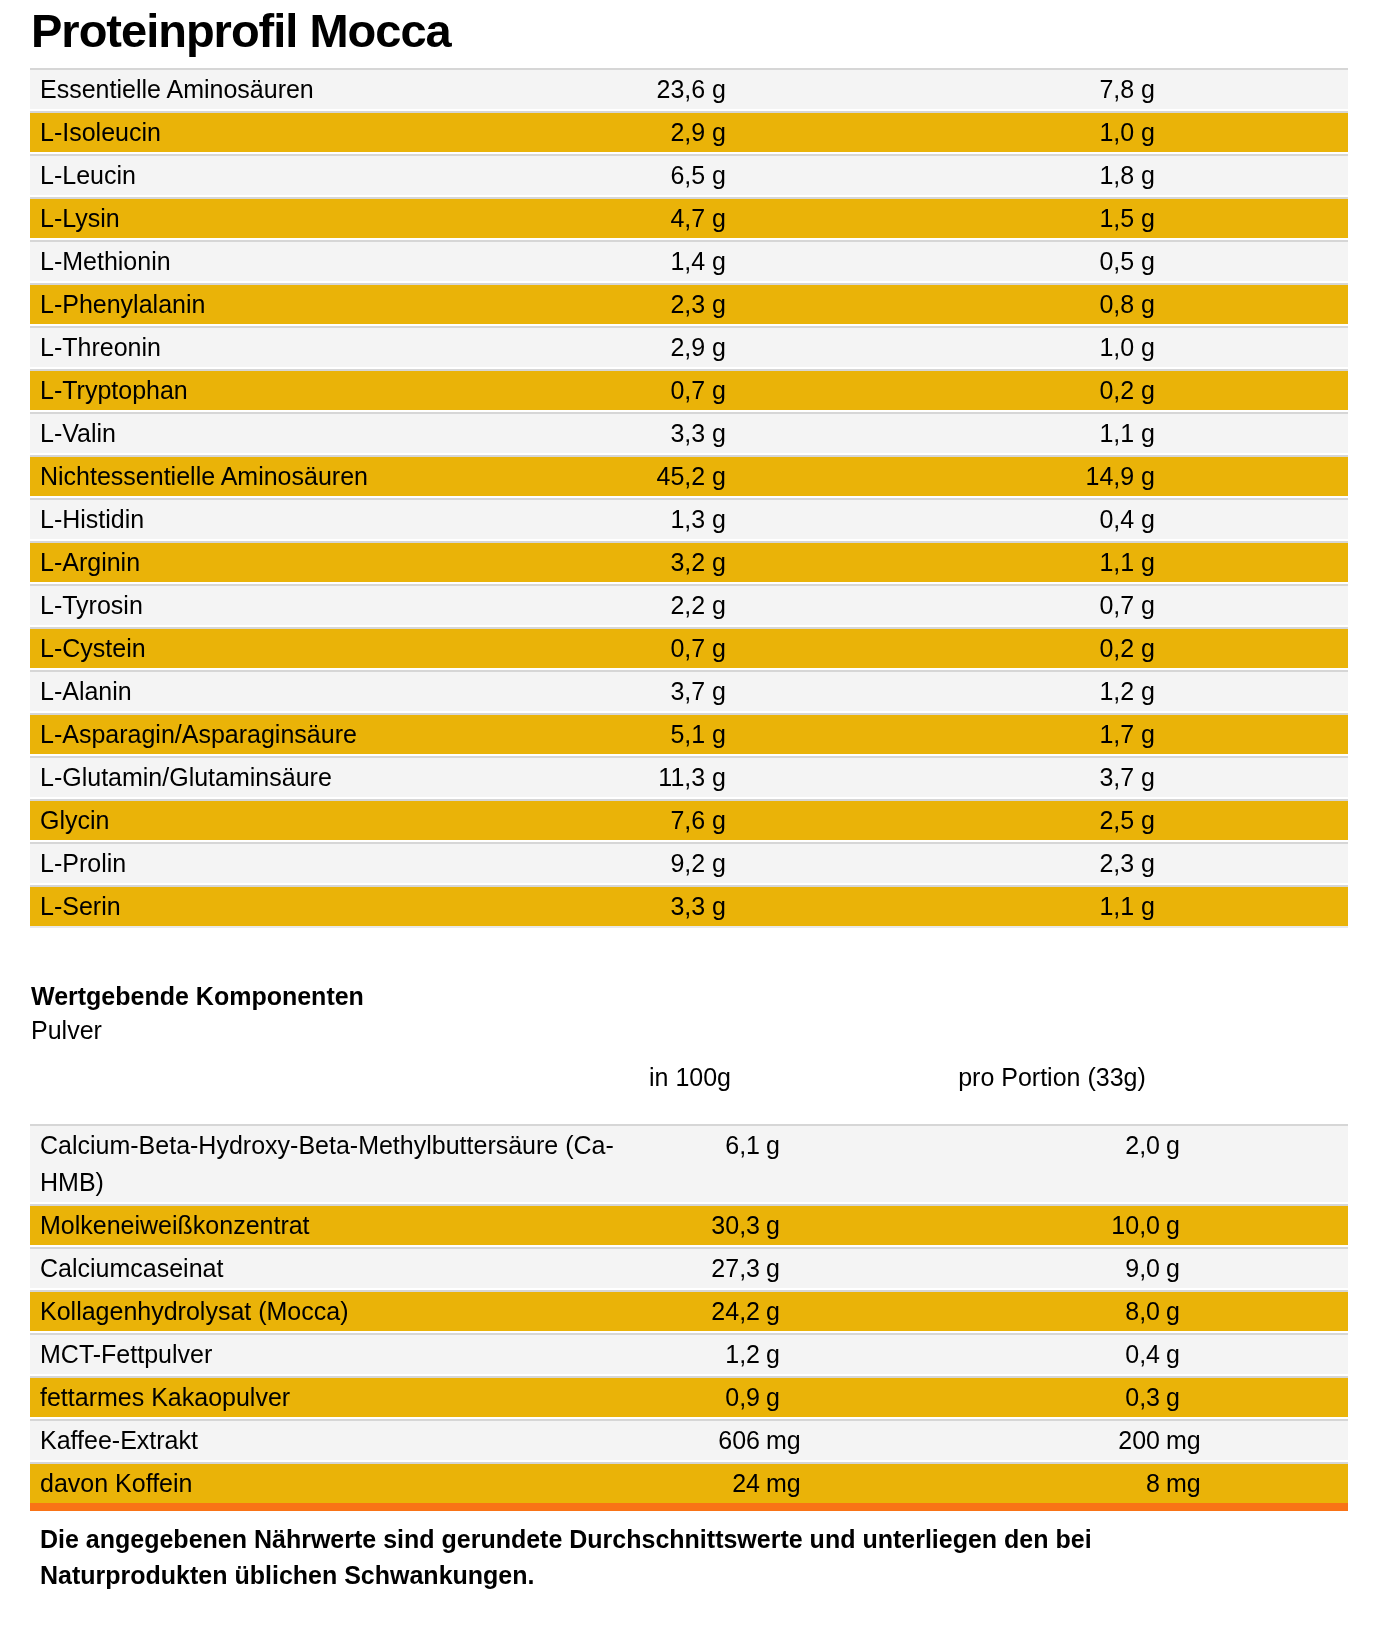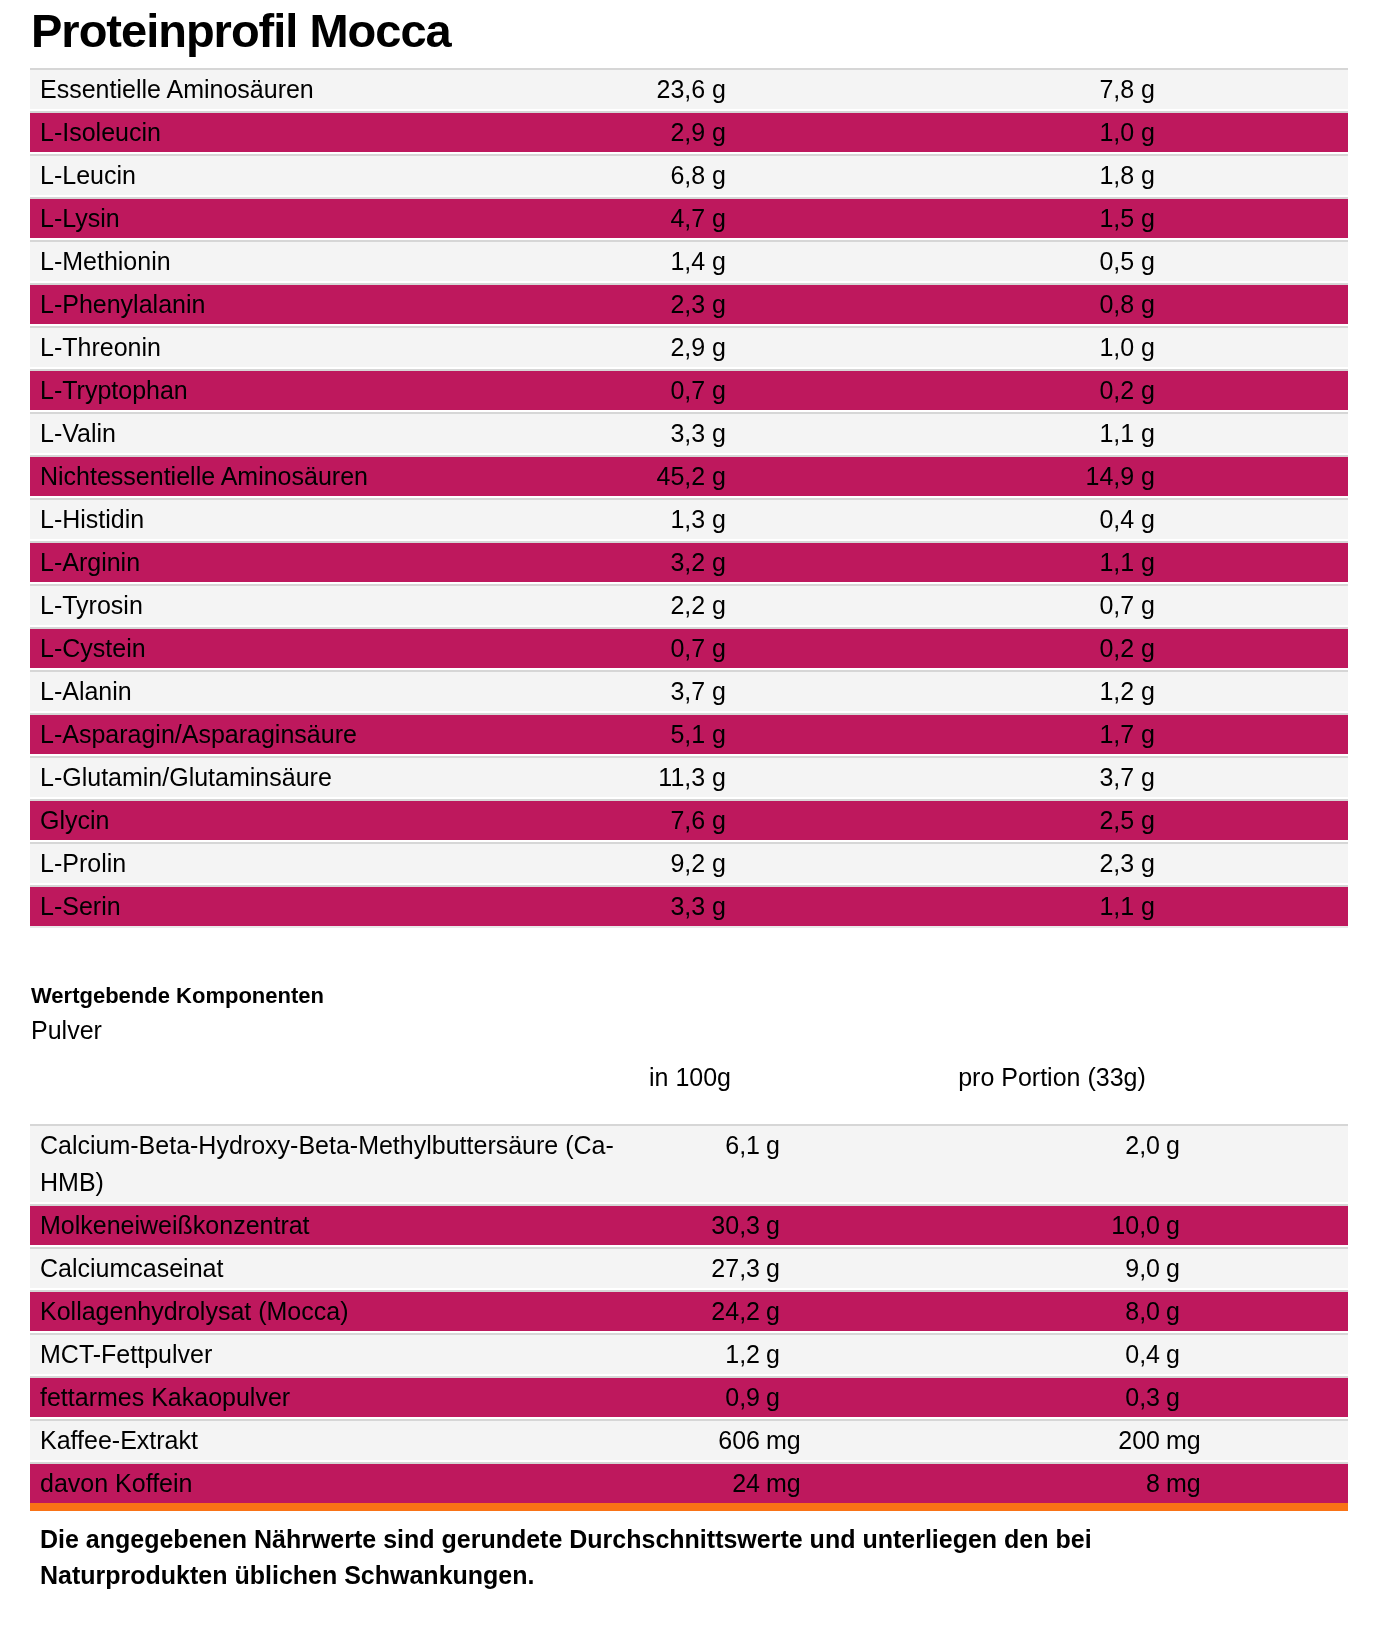--- a/index.html
+++ b/index.html
@@ -24,42 +24,42 @@
     margin:0 30px;
     width:1318px;
   }
   .table.amino{margin-top:14px;border-bottom:2px solid #e9e9e9;}
   .table.components{margin-top:30px;border-bottom:8px solid #f97316;}
 
   .row{
     display:grid;
     margin-top:2px;
     border-top:2px solid #d6d6d6;
-    background:#be185d;
+    background:#eab308;
   }
   .row.alt{background:var(--row-alt-bg,#f4f4f4);}
   .amino .row{grid-template-columns:472px 200px 405px 241px;gap:24px;}
   .components .row{grid-template-columns:600px 130px 50px 350px 50px 138px;}
 
   .cell{
     font-size:25px;
     line-height:37px;
     padding-top:1px;
     padding-bottom:1px;
     align-self:start;
     white-space:nowrap;
   }
   .cell.name{padding-left:10px;white-space:normal;}
   .cell.val{text-align:right;}
   .cell.num{text-align:right;}
   .cell.unit{text-align:left;padding-left:6px;}
 
   .section-heading{
     margin:52px 30px 0 31px;
-    font-size:22px;
+    font-size:25px;
     font-weight:700;
     line-height:32px;
   }
   .section-subheading{
     margin:2px 30px 0 31px;
     font-size:25px;
     font-weight:400;
     line-height:32px;
   }
   .col-headers{
@@ -101,21 +101,21 @@
         <div class="cell spacer"></div>
       </div>
       <div class="row">
         <div class="cell name">L-Isoleucin</div>
         <div class="cell val">2,9 g</div>
         <div class="cell val">1,0 g</div>
         <div class="cell spacer"></div>
       </div>
       <div class="row alt">
         <div class="cell name">L-Leucin</div>
-        <div class="cell val">6,8 g</div>
+        <div class="cell val">6,5 g</div>
         <div class="cell val">1,8 g</div>
         <div class="cell spacer"></div>
       </div>
       <div class="row">
         <div class="cell name">L-Lysin</div>
         <div class="cell val">4,7 g</div>
         <div class="cell val">1,5 g</div>
         <div class="cell spacer"></div>
       </div>
       <div class="row alt">

